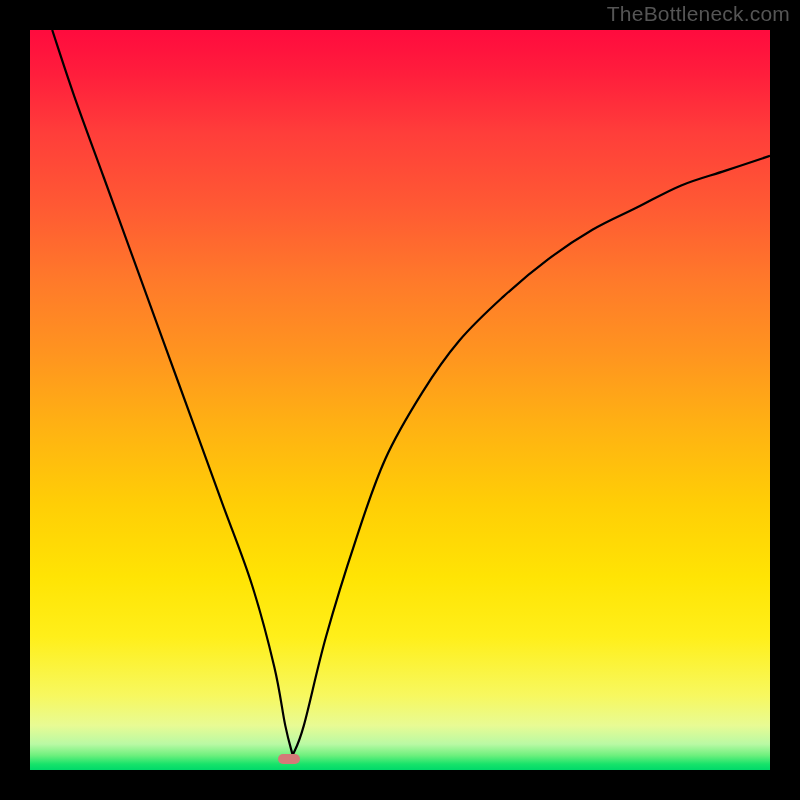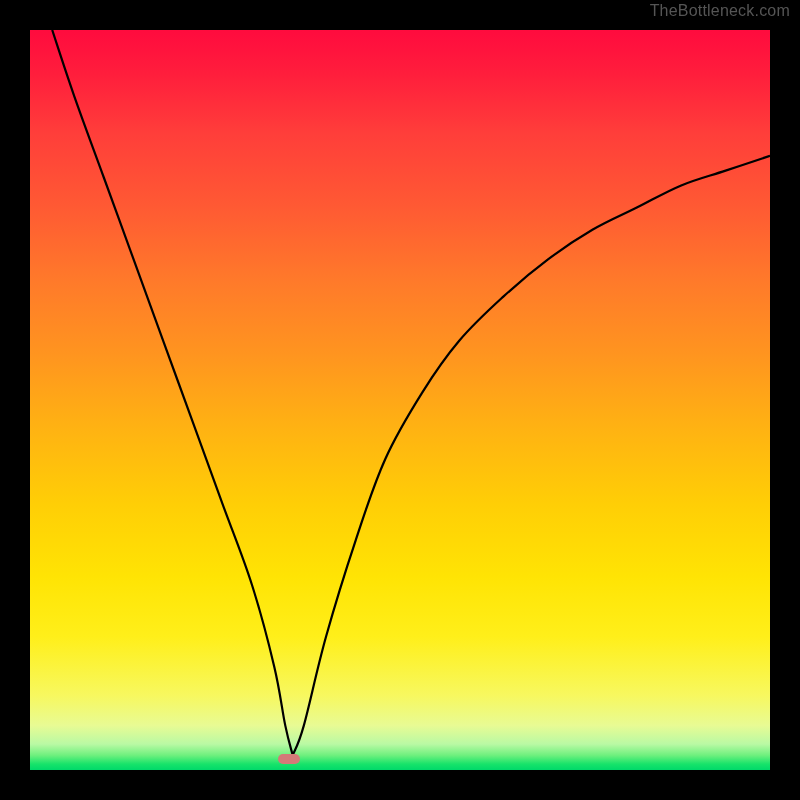--- a/index.html
+++ b/index.html
@@ -15,21 +15,21 @@
     position: relative;
     width: 800px;
     height: 800px;
     background: #000;
   }
   .watermark {
     position: absolute;
     top: 2px;
     right: 10px;
     color: #555;
-    font-size: 16px;
+    font-size: 21px;
     font-weight: 400;
     letter-spacing: 0.2px;
     z-index: 10;
   }
   .plot-area {
     position: absolute;
     left: 30px;
     top: 30px;
     width: 740px;
     height: 740px;

